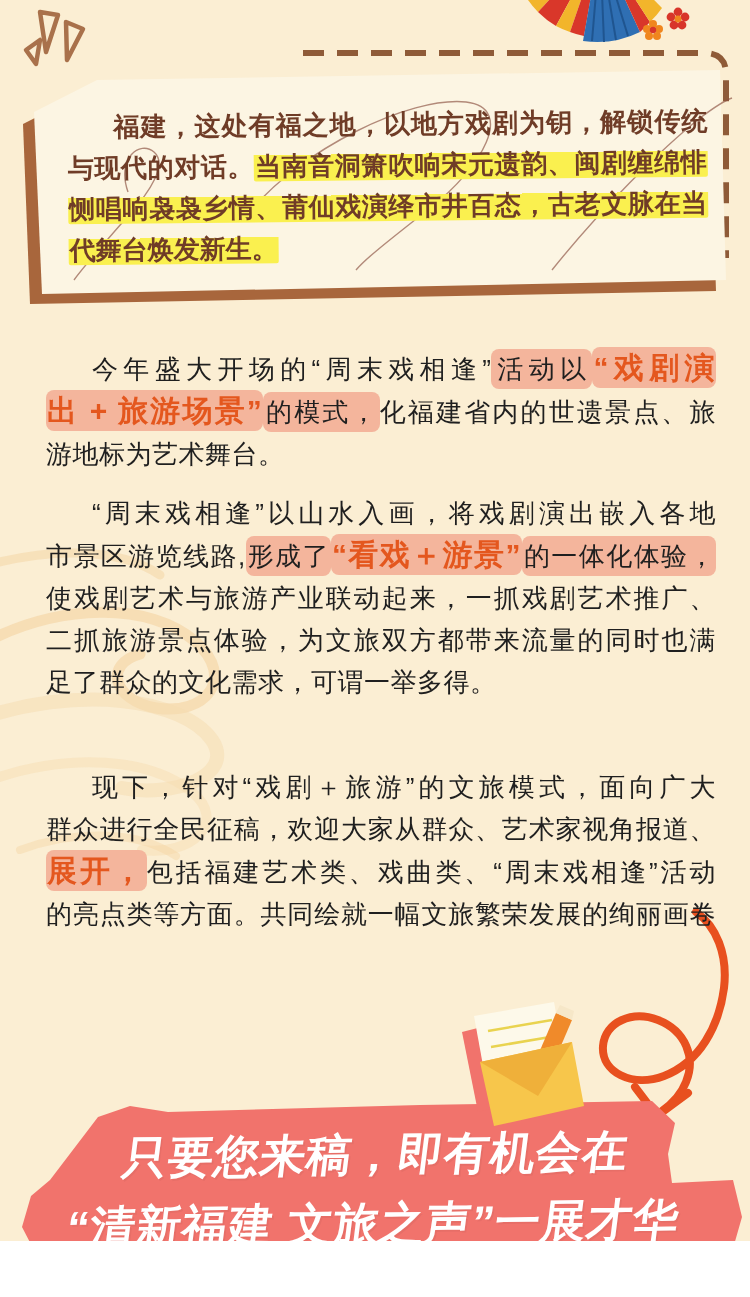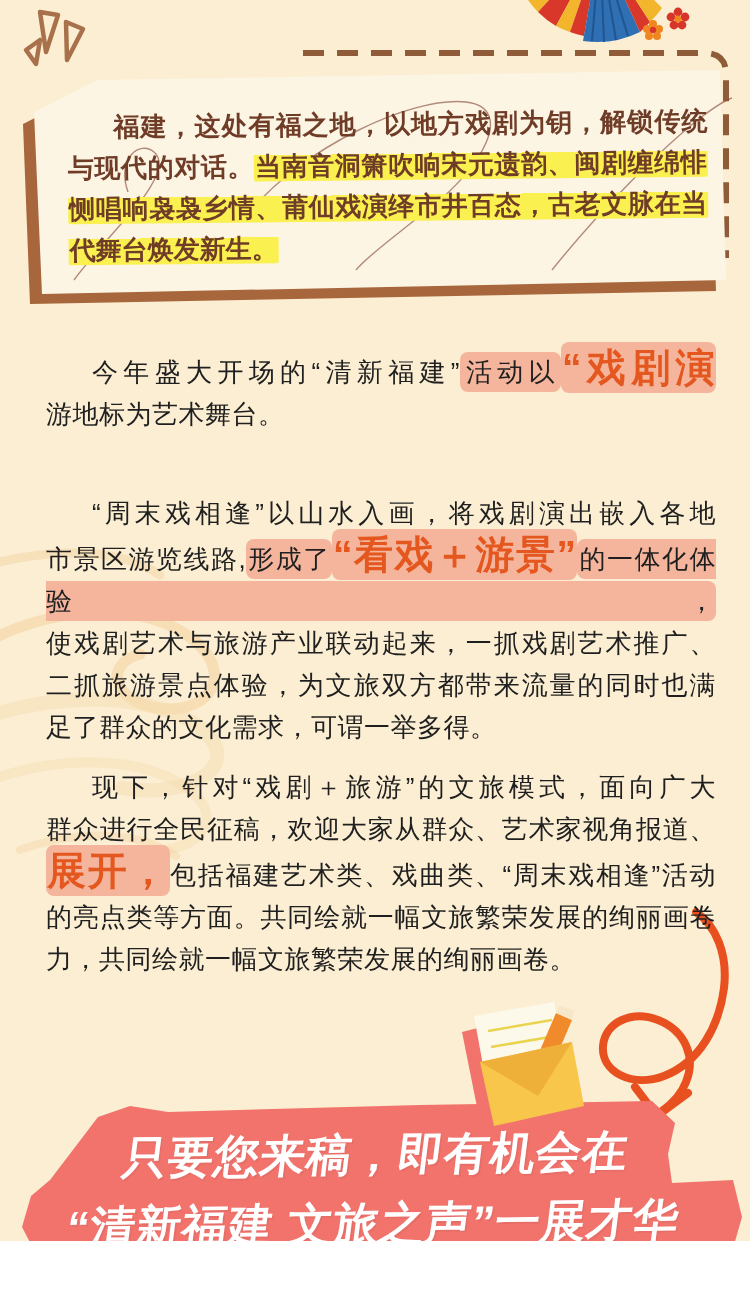--- a/index.html
+++ b/index.html
@@ -26,21 +26,21 @@
     font-size:26px;line-height:42px;color:var(--body-text);font-weight:500;
     letter-spacing:0.5px;
   }
   #p-0{top:347px;} #p-1{top:492px;} #p-2{top:766px;}
   .line{text-align:justify;text-align-last:justify;}
   .line.last{text-align-last:left;}
   .line.first{padding-left:46px;}
   .seg{border-radius:2px;}
   .s-h{background:var(--salmon);padding:5px 1px;border-radius:8px;}
   .s-ho{background:var(--salmon);padding:4px 1px;border-radius:8px;
-        color:var(--accent);font-weight:700;font-size:39px;}
+        color:var(--accent);font-weight:700;font-size:30px;}
   .s-y{background:linear-gradient(to bottom,transparent 10%,var(--yellow) 10%);padding:0 1px;}
   
   .banner-line{
     position:absolute;z-index:3;color:var(--banner-text);
     font-size:45px;font-weight:900;text-align:center;
     transform:rotate(-0.8deg) skewX(-8deg);letter-spacing:1px;
     text-shadow:2px 2px 0 rgba(0,0,0,0.04);
   }
   #banner-line-0{left:88px;top:1125px;width:575px;}
   #banner-line-1{left:20px;top:1194px;width:706px;}
@@ -138,34 +138,34 @@
   </svg>
 
   <div id="card-text">
       <div class="line first"><span class="seg s-n">福建，这处有福之地，以地方戏剧为钥，解锁传统</span></div>
       <div class="line"><span class="seg s-n">与现代的对话。</span><span class="seg s-y">当南音洞箫吹响宋元遗韵、闽剧缠绵悱</span></div>
       <div class="line"><span class="seg s-y">恻唱响袅袅乡情、莆仙戏演绎市井百态，古老文脉在当</span></div>
       <div class="line last"><span class="seg s-y">代舞台焕发新生。</span></div>
     </div>
 
   <div class="para" id="p-0">
-      <div class="line first"><span class="seg s-n">今年盛大开场的“清新福建”</span><span class="seg s-h">活动以</span><span class="seg s-ho">“戏剧演</span></div>
+      <div class="line first"><span class="seg s-n">今年盛大开场的“周末戏相逢”</span><span class="seg s-h">活动以</span><span class="seg s-ho">“戏剧演</span></div>
+      <div class="line"><span class="seg s-ho">出 + 旅游场景”</span><span class="seg s-h">的模式，</span><span class="seg s-n">化福建省内的世遗景点、旅</span></div>
       <div class="line last"><span class="seg s-n">游地标为艺术舞台。</span></div>
     </div>
   <div class="para" id="p-1">
       <div class="line first"><span class="seg s-n">“周末戏相逢”以山水入画，将戏剧演出嵌入各地</span></div>
       <div class="line"><span class="seg s-n">市景区游览线路,</span><span class="seg s-h">形成了</span><span class="seg s-ho">“看戏＋游景”</span><span class="seg s-h">的一体化体验，</span></div>
       <div class="line"><span class="seg s-n">使戏剧艺术与旅游产业联动起来，一抓戏剧艺术推广、</span></div>
       <div class="line"><span class="seg s-n">二抓旅游景点体验，为文旅双方都带来流量的同时也满</span></div>
       <div class="line last"><span class="seg s-n">足了群众的文化需求，可谓一举多得。</span></div>
     </div>
   <div class="para" id="p-2">
       <div class="line first"><span class="seg s-n">现下，针对“戏剧＋旅游”的文旅模式，面向广大</span></div>
       <div class="line"><span class="seg s-n">群众进行全民征稿，欢迎大家从群众、艺术家视角报道、</span></div>
       <div class="line"><span class="seg s-ho">展开，</span><span class="seg s-n">包括福建艺术类、戏曲类、“周末戏相逢”活动</span></div>
       <div class="line"><span class="seg s-n">的亮点类等方面。共同绘就一幅文旅繁荣发展的绚丽画卷</span></div>
-      <div class="line last"><span class="seg s-n">力，共同绘就一幅文旅繁荣发展的绚丽画卷。</span></div>
     </div>
 
   <div class="banner-line" id="banner-line-0">只要您来稿，即有机会在</div>
   <div class="banner-line" id="banner-line-1">“清新福建 文旅之声”一展才华</div>
 
 </div>
 
 </body></html>

